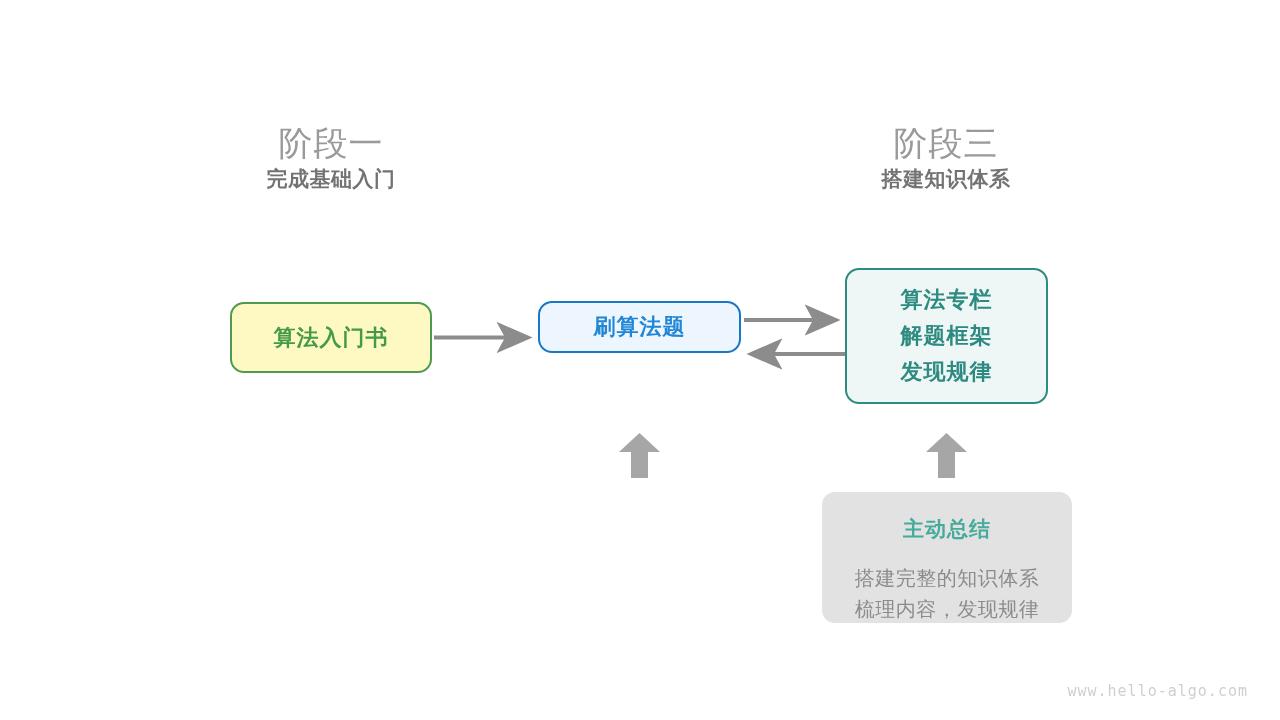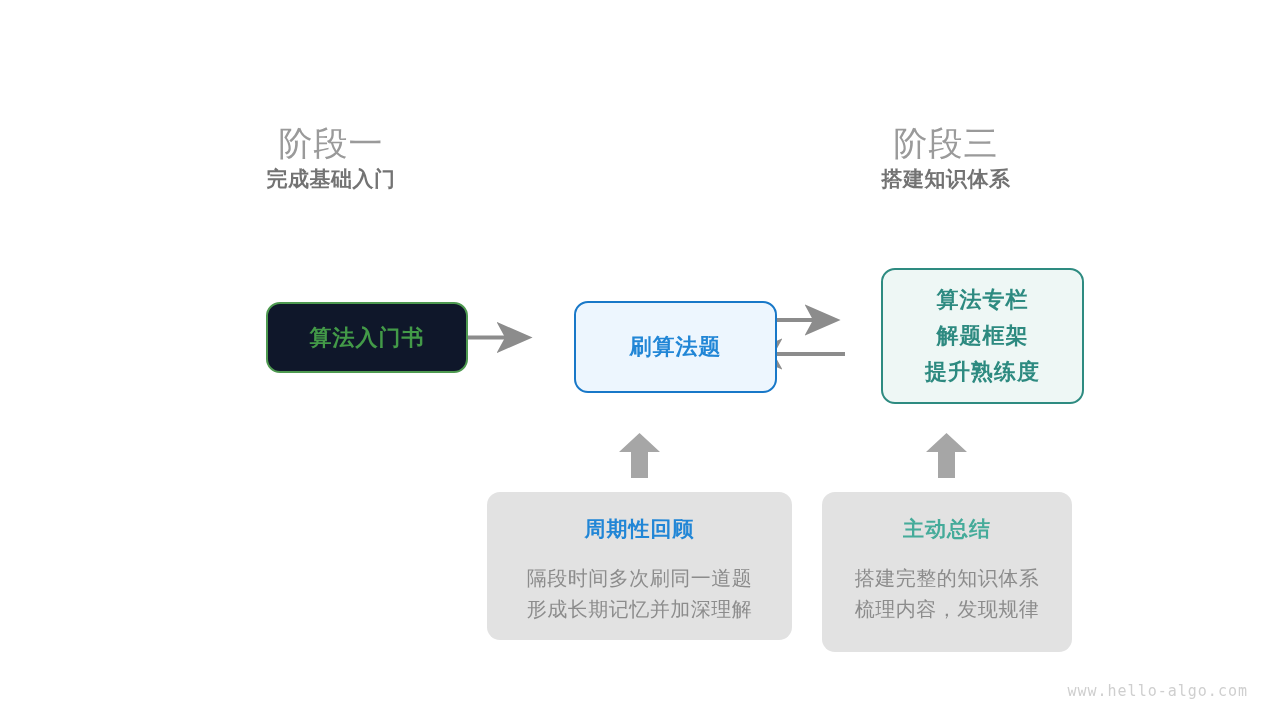--- a/index.html
+++ b/index.html
@@ -55,38 +55,37 @@
     position: absolute;
     box-sizing: border-box;
     border-radius: 14px;
     display: flex;
     flex-direction: column;
     align-items: center;
     justify-content: center;
     font-weight: bold;
     font-size: 22px;
     letter-spacing: 1px;
-    margin-left: 36px;
   }
 
   #box-book {
     left: 230px;
     top: 302px;
     width: 202px;
     height: 71px;
-    background: #0f172a;
+    background: #fef9c3;
     border: 2px solid #4e9a50;
     color: #439a48;
   }
 
   #box-practice {
     left: 538px;
     top: 301px;
     width: 203px;
-    height: 92px;
+    height: 52px;
     background: #edf6fe;
     border: 2.5px solid #1878c8;
     color: #2186d6;
   }
 
   #box-system {
     left: 845px;
     top: 268px;
     width: 203px;
     height: 136px;
@@ -100,21 +99,21 @@
   
   .note-box {
     position: absolute;
     box-sizing: border-box;
     border-radius: 13px;
     background: #e2e2e2;
     text-align: center;
     padding-top: 23px;
   }
   #note-review { left: 487px; top: 492px; width: 305px; height: 148px; }
-  #note-summary { left: 822px; top: 492px; width: 250px; height: 160px; }
+  #note-summary { left: 822px; top: 492px; width: 250px; height: 131px; }
 
   .note-title {
     font-size: 21px;
     font-weight: bold;
     line-height: 28px;
     letter-spacing: 1px;
   }
   #note-review .note-title { color: #2186d6; }
   #note-summary .note-title { color: #45ab9a; }
 
@@ -202,30 +201,23 @@
     <span>算法入门书</span>
   </div>
 
   <div class="flow-box" id="box-practice">
     <span>刷算法题</span>
   </div>
 
   <div class="flow-box" id="box-system">
     <span class="line">算法专栏</span>
     <span class="line">解题框架</span>
-    <span class="line">提升熟练度</span>
-  </div>
-
-  <div class="note-box" id="note-review">
-    <div class="note-title">周期性回顾</div>
-    <div class="note-body">
-      <span class="line">隔段时间多次刷同一道题</span>
-      <span class="line">形成长期记忆并加深理解</span>
-    </div>
-  </div>
+    <span class="line">发现规律</span>
+  </div>
+
 
   <div class="note-box" id="note-summary">
     <div class="note-title">主动总结</div>
     <div class="note-body">
       <span class="line">搭建完整的知识体系</span>
       <span class="line">梳理内容，发现规律</span>
     </div>
   </div>
 
   <div id="watermark">www.hello-algo.com</div>

